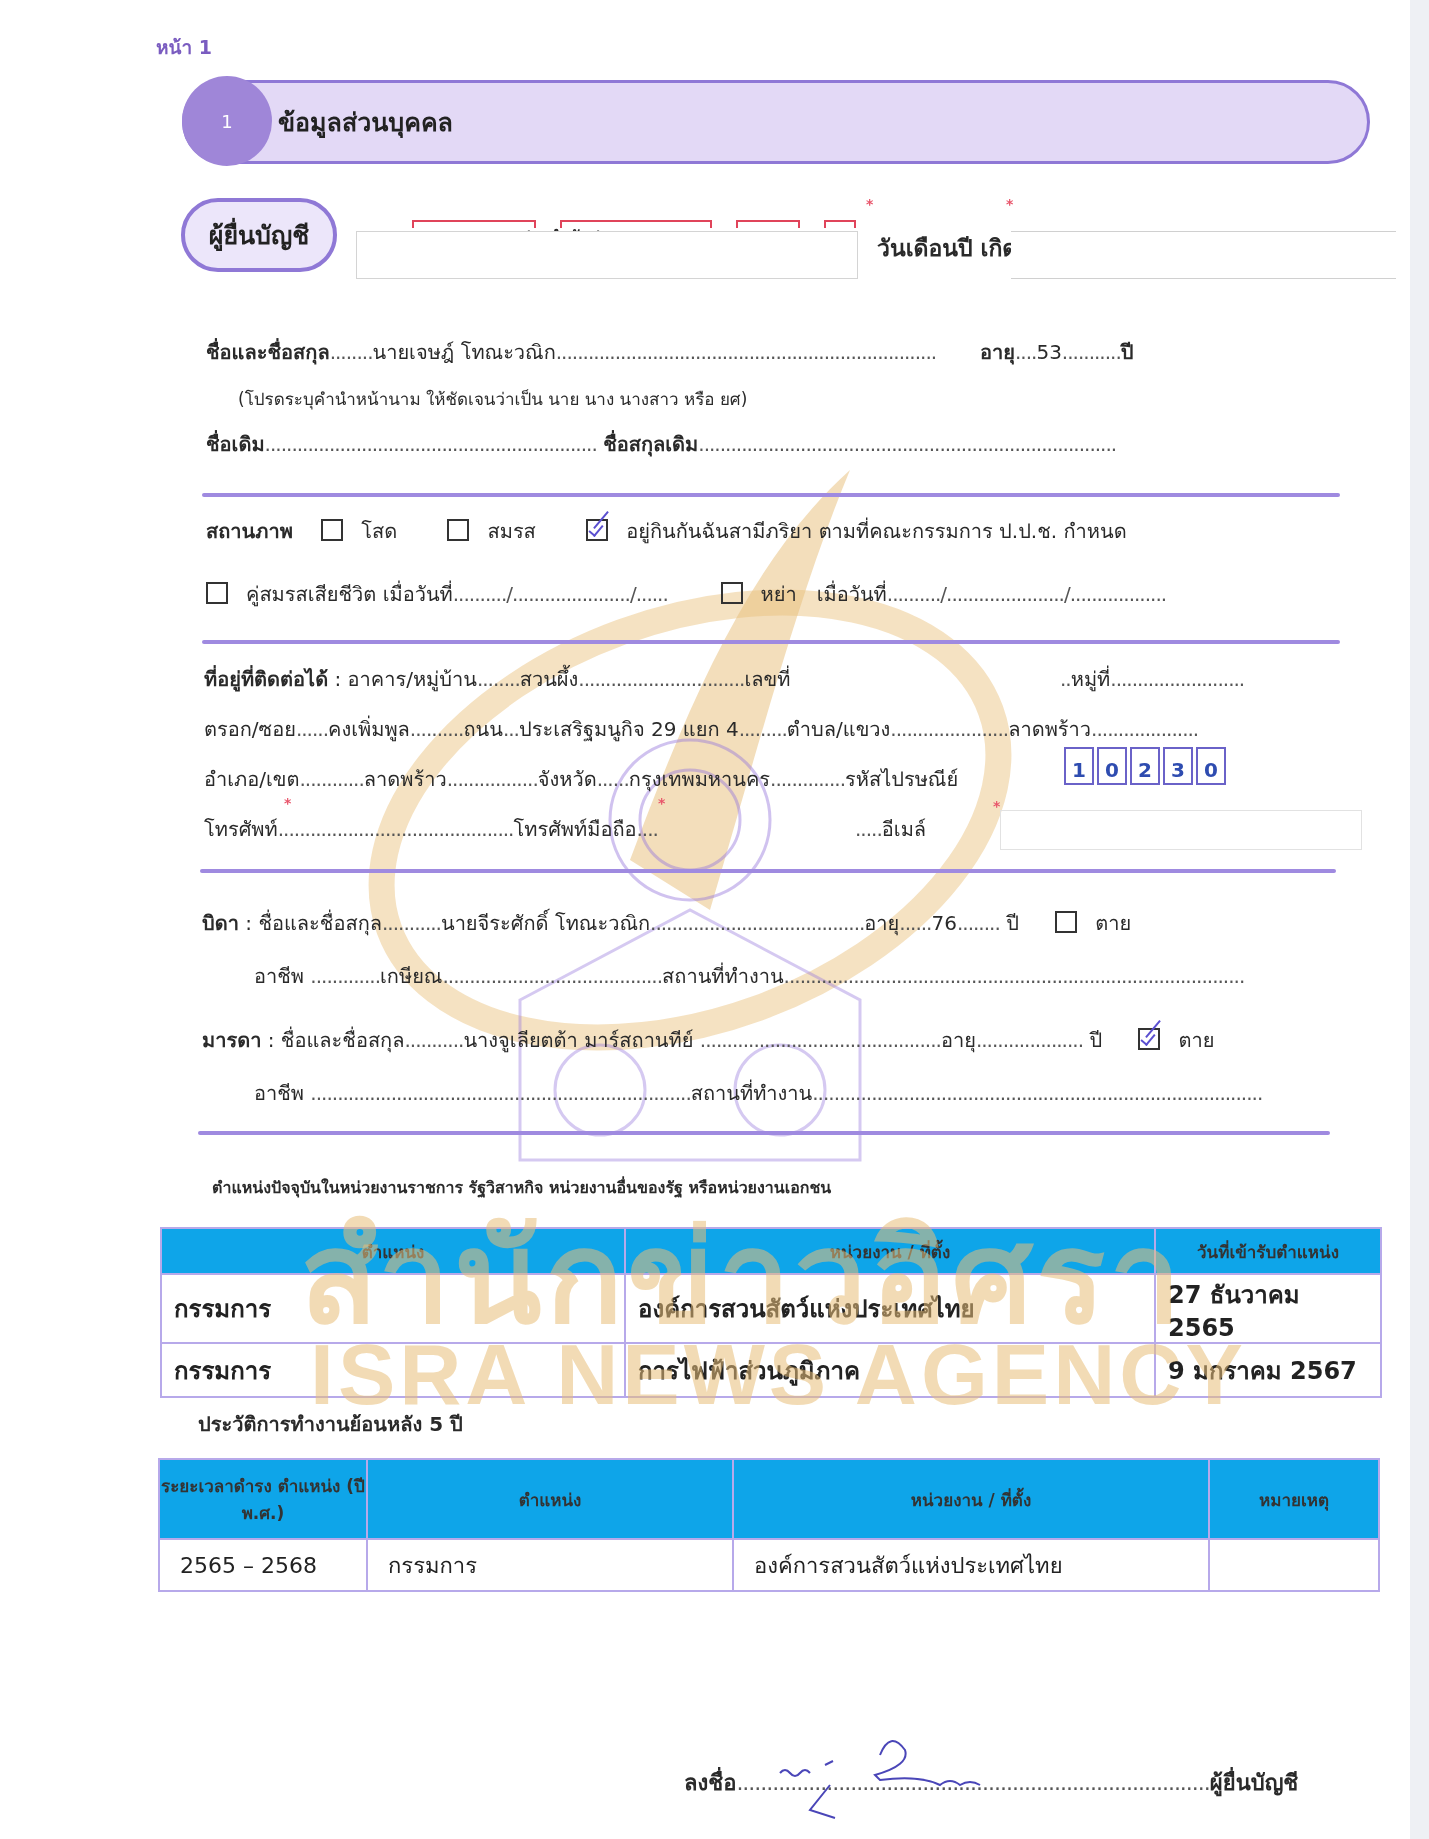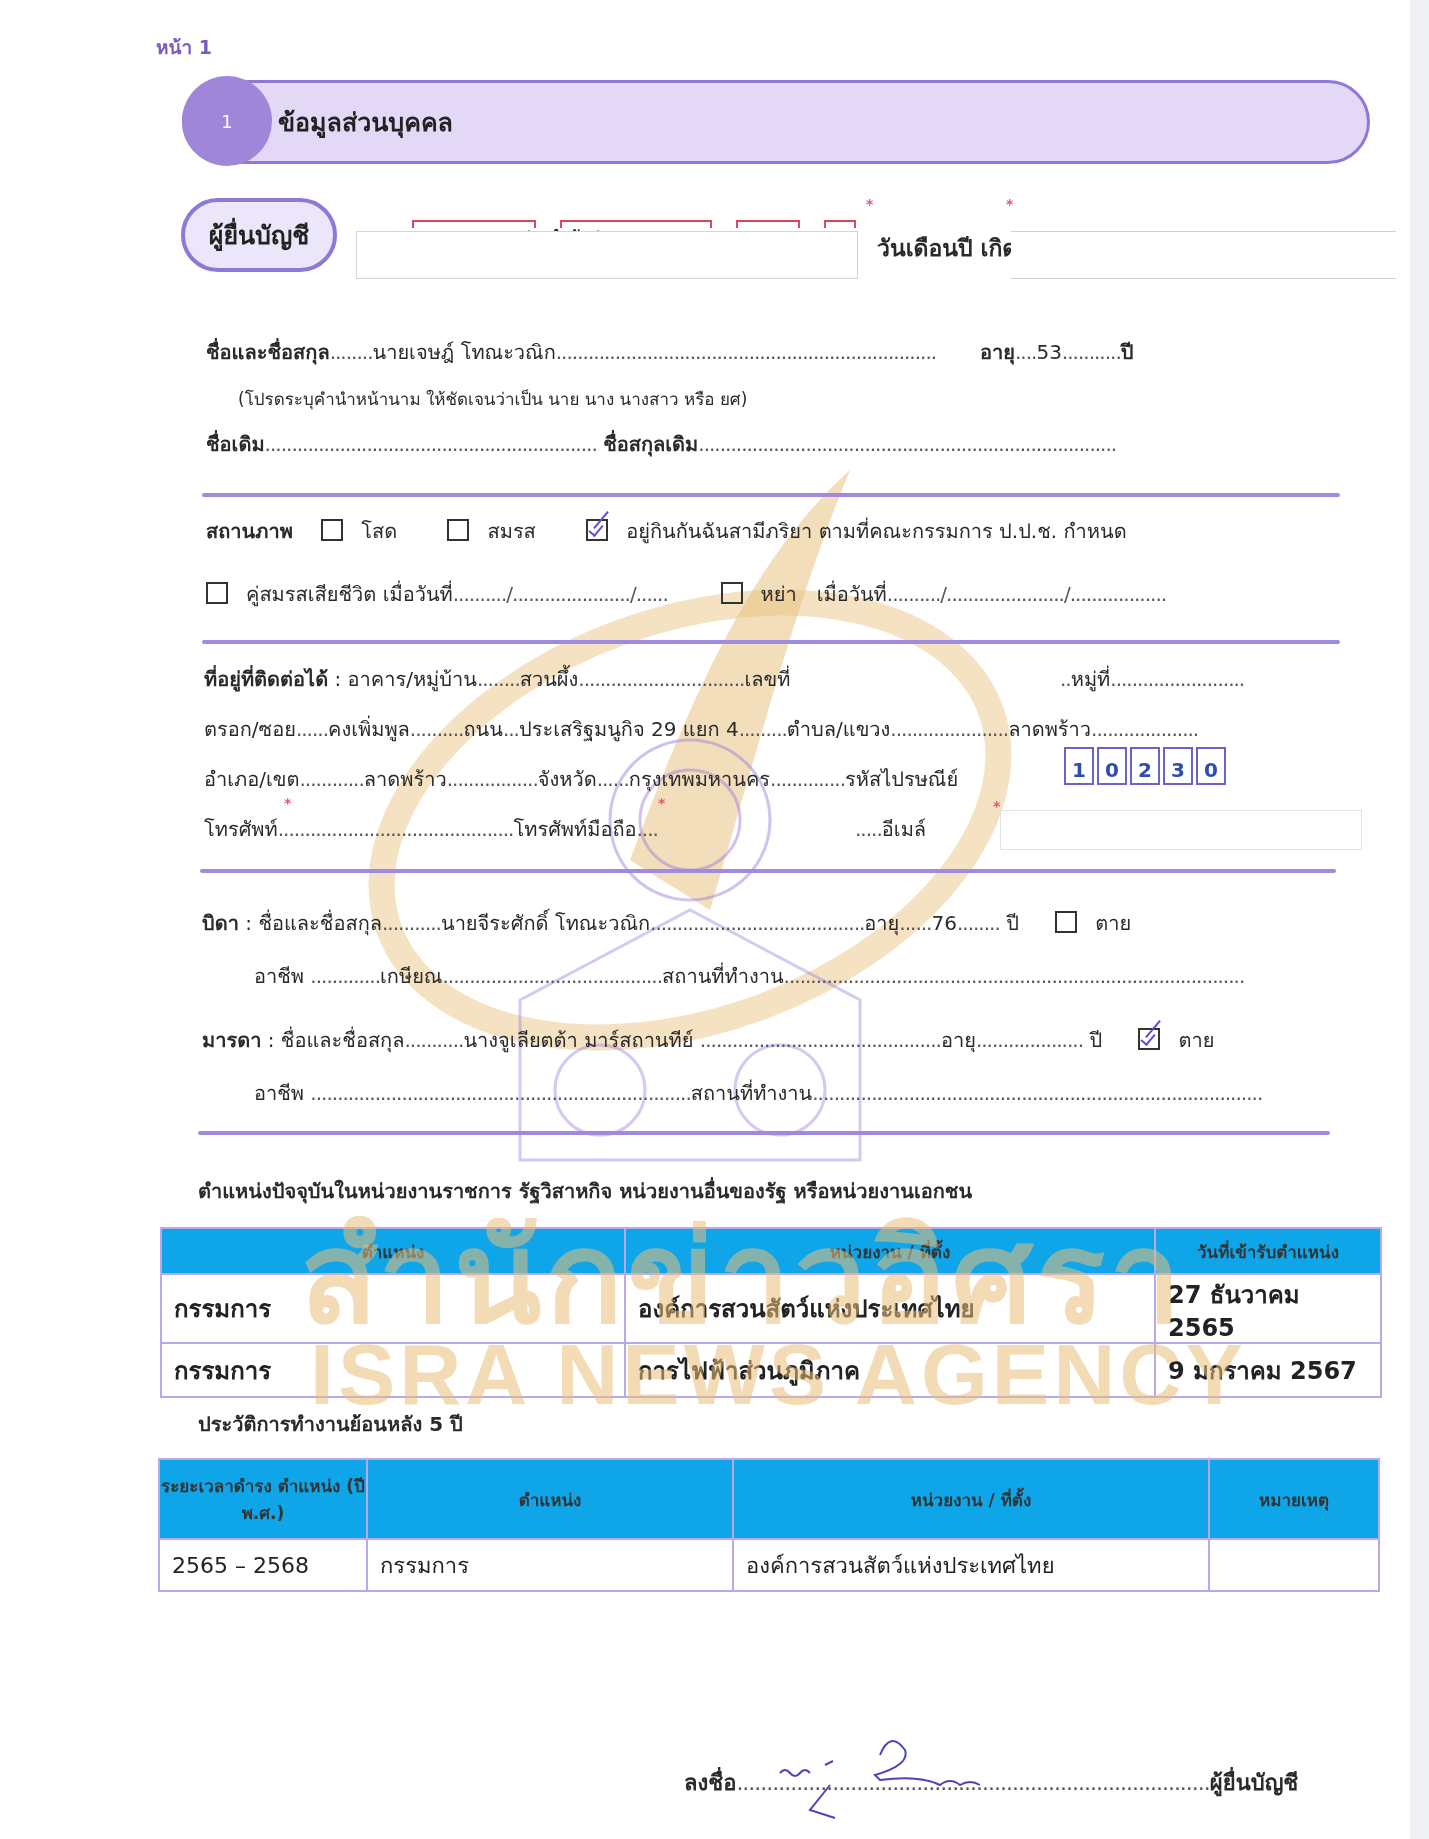--- a/index.html
+++ b/index.html
@@ -54,21 +54,21 @@
 
   
   table { border-collapse: collapse; position: absolute; }
   th { background: #0ea5e9; font-weight: bold; font-size: 17px; color: #333; border: 2px solid #b7a9ea; }
   td { border: 2px solid #b7a9ea; font-size: 24px; color: #222; background: rgba(255,255,255,0.6); }
   .t1 { left: 160px; top: 1227px; width: 1222px; }
   .t1 td { height: 52px; padding: 0 12px; font-weight: bold; }
   .t1 th { height: 42px; }
   .t2 { left: 158px; top: 1458px; width: 1222px; }
   .t2 th { height: 76px; }
-  .t2 td { height: 50px; padding: 0 12px; font-weight: normal; font-size: 22px; }
+  .t2 td { height: 50px; padding: 0 20px; font-weight: normal; font-size: 22px; }
 
   .sign-line { left: 684px; top: 1765px; font-size: 22px; }
   .sign-label { font-weight: bold; }
   .signature { position: absolute; left: 770px; top: 1725px; width: 280px; height: 100px; }
 
   
   .wm { position: absolute; pointer-events: none; }
   .wm-text1 { left: 300px; top: 1175px; font-size: 128px; font-weight: bold; color: rgba(232,190,120,0.55); letter-spacing: 4px; }
   .wm-text2 { left: 310px; top: 1325px; font-size: 86px; font-weight: bold; color: rgba(232,190,120,0.55); font-family: "Liberation Sans", sans-serif; letter-spacing: 4px; }
 </style>
@@ -172,21 +172,21 @@
 
 <div class="abs line" style="left:202px;top:1024px">
   <span class="lbl">มารดา</span> : <span>ชื่อและชื่อสกุล</span><span class="dots">...........</span><span>นางจูเลียตต้า มาร์สถานทีย์</span> <span class="dots">.............................................</span><span>อายุ</span><span class="dots">....................</span> <span>ปี</span>
   <span style="display:inline-block;width:30px"></span><span class="cb checked"></span><span>ตาย</span>
 </div>
 <div class="abs line" style="left:254px;top:1077px">
   <span>อาชีพ</span> <span class="dots">.......................................................................</span><span>สถานที่ทำงาน</span><span class="dots">....................................................................................</span>
 </div>
 <div class="divider" style="left:198px;top:1131px;width:1132px"></div>
 
-<div class="abs lbl" style="left:198px;top:1175px;font-size:20px">ตำแหน่งปัจจุบันในหน่วยงานราชการ รัฐวิสาหกิจ หน่วยงานอื่นของรัฐ หรือหน่วยงานเอกชน</div>
+<div class="abs lbl" style="left:212px;top:1175px;font-size:16px">ตำแหน่งปัจจุบันในหน่วยงานราชการ รัฐวิสาหกิจ หน่วยงานอื่นของรัฐ หรือหน่วยงานเอกชน</div>
 <table class="t1">
   <thead>
     <tr>
       <th style="width:460px">ตำแหน่ง</th>
       <th style="width:526px">หน่วยงาน / ที่ตั้ง</th>
       <th>วันที่เข้ารับตำแหน่ง</th>
     </tr>
   </thead>
   <tbody>
     <tr>

